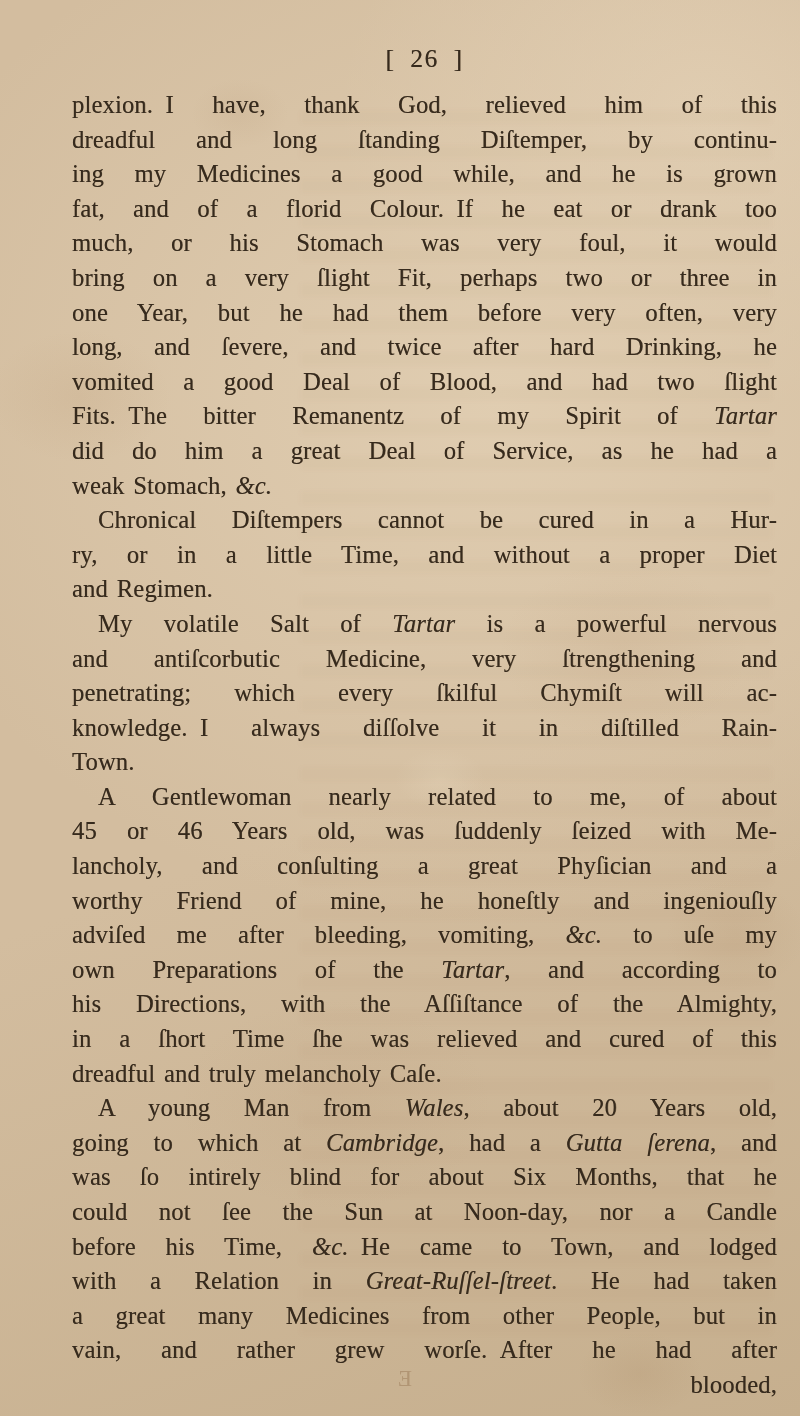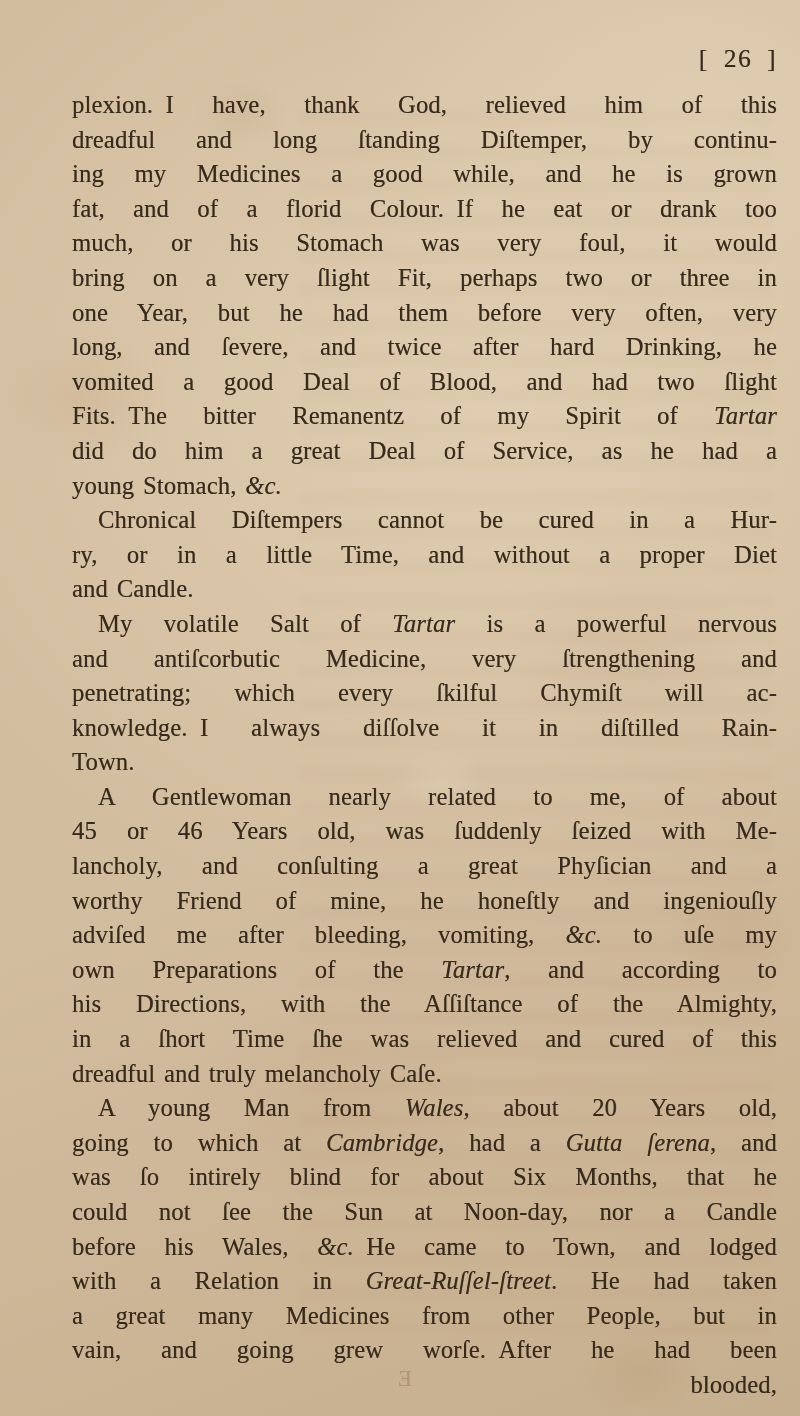--- a/index.html
+++ b/index.html
@@ -35,21 +35,21 @@
   
   .page::after{
     content:"";position:absolute;left:300px;right:28px;top:110px;bottom:70px;
     pointer-events:none;opacity:.55;filter:blur(2px);
     background:repeating-linear-gradient(
       rgba(139,101,63,.055) 0px, rgba(139,101,63,.055) 14px,
       rgba(139,101,63,0) 14px, rgba(139,101,63,0) 34.6px);
   }
   .header{
     position:absolute;top:41px;left:72px;width:705px;
-    text-align:right;font-size:25.5px;line-height:36px;
+    text-align:center;font-size:25.5px;line-height:36px;
     letter-spacing:1.5px;word-spacing:7px;
     text-shadow:.3px .3px .5px rgba(50,35,18,.55);
   }
   .text-block{
     position:absolute;top:88px;left:72px;width:705px;
     font-size:24.6px;line-height:34.6px;
     letter-spacing:.15px;word-spacing:2.5px;
     text-shadow:.3px .3px .5px rgba(50,35,18,.5);
   }
   .line{min-height:34.6px;}
@@ -75,42 +75,42 @@
       <div class="line a-j"><span class="rm">dreadful and long ſtanding Diſtemper, by continu-</span></div>
       <div class="line a-j"><span class="rm">ing my Medicines a good while, and he is grown</span></div>
       <div class="line a-j"><span class="rm">fat, and of a florid Colour. If he eat or drank too</span></div>
       <div class="line a-j"><span class="rm">much, or his Stomach was very foul, it would</span></div>
       <div class="line a-j"><span class="rm">bring on a very ſlight Fit, perhaps two or three in</span></div>
       <div class="line a-j"><span class="rm">one Year, but he had them before very often, very</span></div>
       <div class="line a-j"><span class="rm">long, and ſevere, and twice after hard Drinking, he</span></div>
       <div class="line a-j"><span class="rm">vomited a good Deal of Blood, and had two ſlight</span></div>
       <div class="line a-j"><span class="rm">Fits. The bitter Remanentz of my Spirit of </span><span class="it">Tartar</span></div>
       <div class="line a-j"><span class="rm">did do him a great Deal of Service, as he had a</span></div>
-      <div class="line a-l"><span class="rm">young Stomach, </span><span class="it">&amp;c.</span></div>
+      <div class="line a-l"><span class="rm">weak Stomach, </span><span class="it">&amp;c.</span></div>
       <div class="line a-j ind"><span class="rm">Chronical Diſtempers cannot be cured in a Hur-</span></div>
       <div class="line a-j"><span class="rm">ry, or in a little Time, and without a proper Diet</span></div>
-      <div class="line a-l"><span class="rm">and Candle.</span></div>
+      <div class="line a-l"><span class="rm">and Regimen.</span></div>
       <div class="line a-j ind"><span class="rm">My volatile Salt of </span><span class="it">Tartar</span><span class="rm"> is a powerful nervous</span></div>
       <div class="line a-j"><span class="rm">and antiſcorbutic Medicine, very ſtrengthening and</span></div>
       <div class="line a-j"><span class="rm">penetrating; which every ſkilful Chymiſt will ac-</span></div>
       <div class="line a-j"><span class="rm">knowledge. I always diſſolve it in diſtilled Rain-</span></div>
       <div class="line a-l"><span class="rm">Town.</span></div>
       <div class="line a-j ind"><span class="rm">A Gentlewoman nearly related to me, of about</span></div>
       <div class="line a-j"><span class="rm">45 or 46 Years old, was ſuddenly ſeized with Me-</span></div>
       <div class="line a-j"><span class="rm">lancholy, and conſulting a great Phyſician and a</span></div>
       <div class="line a-j"><span class="rm">worthy Friend of mine, he honeſtly and ingeniouſly</span></div>
       <div class="line a-j"><span class="rm">adviſed me after bleeding, vomiting, </span><span class="it">&amp;c.</span><span class="rm"> to uſe my</span></div>
       <div class="line a-j"><span class="rm">own Preparations of the </span><span class="it">Tartar</span><span class="rm">, and according to</span></div>
       <div class="line a-j"><span class="rm">his Directions, with the Aſſiſtance of the Almighty,</span></div>
       <div class="line a-j"><span class="rm">in a ſhort Time ſhe was relieved and cured of this</span></div>
       <div class="line a-l"><span class="rm">dreadful and truly melancholy Caſe.</span></div>
       <div class="line a-j ind"><span class="rm">A young Man from </span><span class="it">Wales</span><span class="rm">, about 20 Years old,</span></div>
       <div class="line a-j"><span class="rm">going to which at </span><span class="it">Cambridge</span><span class="rm">, had a </span><span class="it">Gutta ſerena</span><span class="rm">, and</span></div>
       <div class="line a-j"><span class="rm">was ſo intirely blind for about Six Months, that he</span></div>
       <div class="line a-j"><span class="rm">could not ſee the Sun at Noon-day, nor a Candle</span></div>
-      <div class="line a-j"><span class="rm">before his Wales, </span><span class="it">&amp;c.</span><span class="rm"> He came to Town, and lodged</span></div>
+      <div class="line a-j"><span class="rm">before his Time, </span><span class="it">&amp;c.</span><span class="rm"> He came to Town, and lodged</span></div>
       <div class="line a-j"><span class="rm">with a Relation in </span><span class="it">Great-Ruſſel-ſtreet</span><span class="rm">. He had taken</span></div>
       <div class="line a-j"><span class="rm">a great many Medicines from other People, but in</span></div>
-      <div class="line a-j"><span class="rm">vain, and going grew worſe. After he had been</span></div>
+      <div class="line a-j"><span class="rm">vain, and rather grew worſe. After he had after</span></div>
       <div class="line a-r"><span class="rm">blooded,</span></div>
     </div>
   <div class="showthrough">E</div>
 </div>
 
 </body></html>

